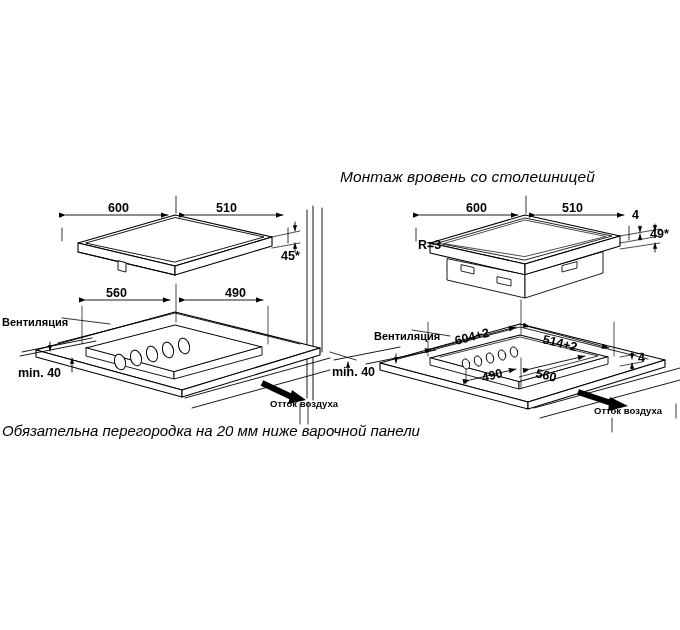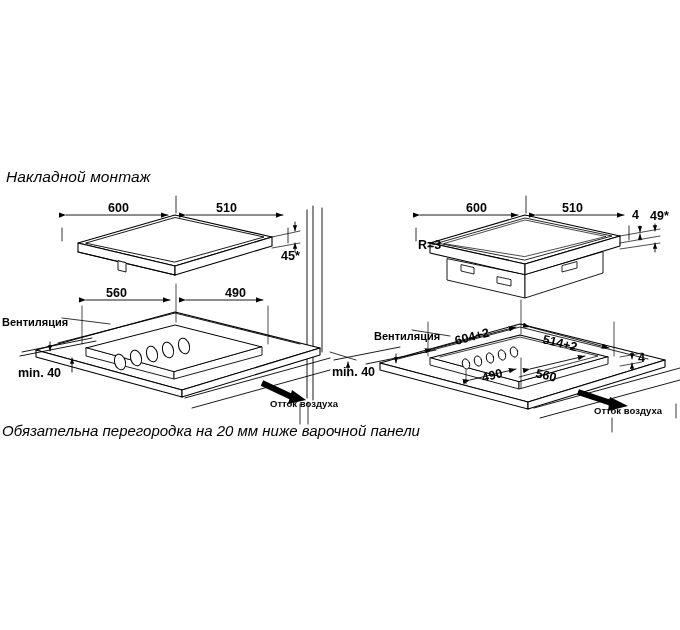--- a/index.html
+++ b/index.html
@@ -288,37 +288,37 @@
       <g>
         <path d="M185,398 L330,358" stroke-width="0.9"></path>
         <path d="M192,408 L330,370" stroke-width="0.9"></path>
         <path d="M300,404 L300,424" stroke-width="0.8"></path>
         <path d="M308,402 L308,424" stroke-width="0.8"></path>
       </g>
 
     </g>
   </svg>
 
-  <div class="txt heading" style="left:6px; top:168px;">Накладной монтаж</div>
+  <div class="txt heading" style="left:340px; top:168px;">Монтаж вровень со столешницей</div>
 
   <div class="txt dim" style="left:108px; top:201px;">600</div>
   <div class="txt dim" style="left:216px; top:201px;">510</div>
   <div class="txt dim" style="left:281px; top:249px;">45*</div>
 
   <div class="txt dim" style="left:106px; top:286px;">560</div>
   <div class="txt dim" style="left:225px; top:286px;">490</div>
 
   <div class="txt lbl" style="left:2px; top:316px;">Вентиляция</div>
   <div class="txt dim" style="left:18px; top:366px;">min. 40</div>
   <div class="txt lbl-sm" style="left:270px; top:398px;">Отток воздуха</div>
 
   <div class="txt dim" style="left:466px; top:201px;">600</div>
   <div class="txt dim" style="left:562px; top:201px;">510</div>
   <div class="txt dim" style="left:632px; top:208px;">4</div>
-  <div class="txt dim" style="left:650px; top:209px;">49*</div>
+  <div class="txt dim" style="left:650px; top:227px;">49*</div>
   <div class="txt dim" style="left:398px; top:238px;margin-left:20px;">R=3</div>
 
   <div class="txt dim rot-c" style="left:455px; top:334px;">604+2</div>
   <div class="txt dim rot-d" style="left:543px; top:332px;">514+2</div>
   <div class="txt dim rot-c" style="left:482px; top:371px;">490</div>
   <div class="txt dim rot-d" style="left:536px; top:366px;">560</div>
   <div class="txt dim" style="left:638px; top:351px;">4</div>
 
   <div class="txt lbl" style="left:374px; top:330px;">Вентиляция</div>
   <div class="txt dim" style="left:332px; top:365px;">min. 40</div>

